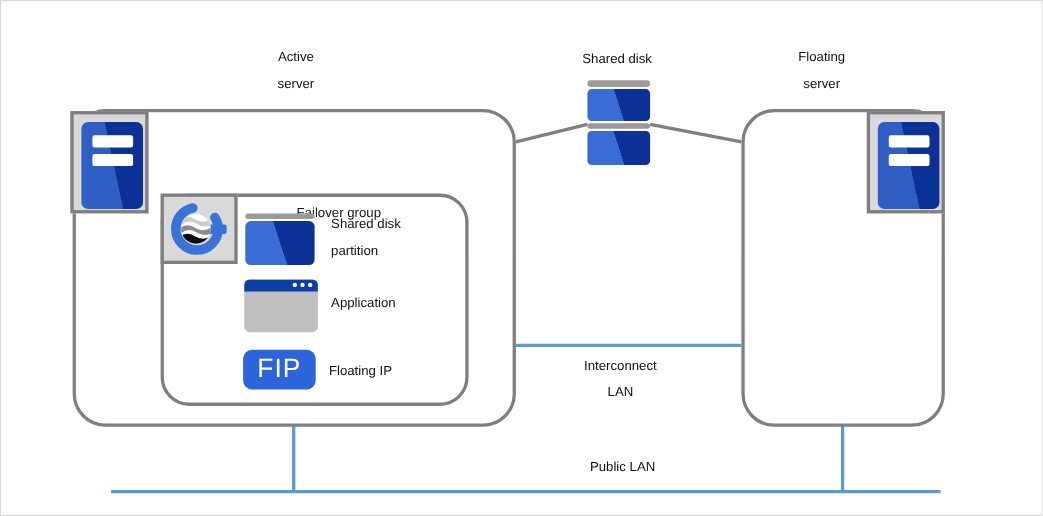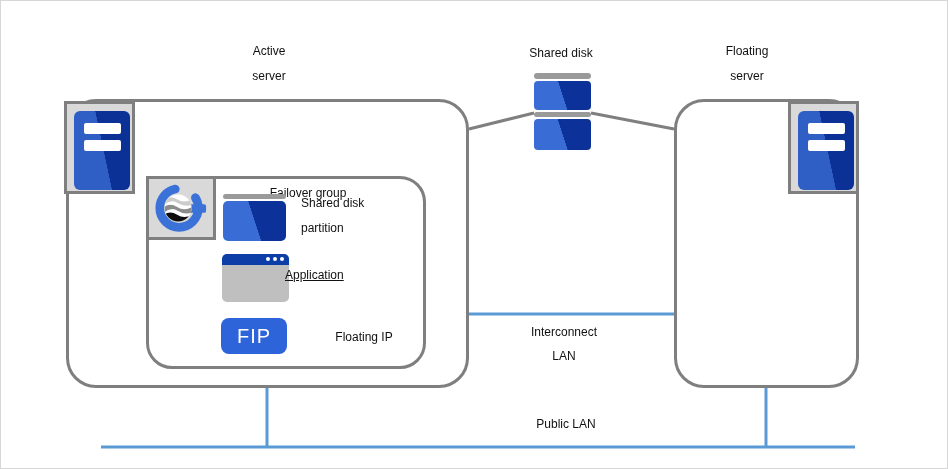--- a/index.html
+++ b/index.html
@@ -79,21 +79,21 @@
   .app-titlebar{
     position:relative;height:11px;background:#0d3da6;
   }
   .app-dots{position:absolute;right:5px;top:3px;display:flex;gap:3px;}
   .app-dot{width:4px;height:4px;border-radius:50%;background:#ffffff;}
 
   .fip-badge{
     position:absolute;
     width:66px;height:36px;
     background:#2d64da;border-radius:8px;
-    color:#ffffff;font-size:20px;
+    color:#ffffff;font-size:24px;
     display:flex;align-items:center;justify-content:center;
     letter-spacing:1px;
   }
   .logo-box{
     position:absolute;
     background:#d9d9d9;border:3px solid #7f7f7f;
     box-sizing:border-box;
     display:flex;align-items:center;justify-content:center;
   }
 </style>
@@ -170,22 +170,22 @@
 
   <div class="app-icon" style="left:221px;top:253px;">
     <div class="app-titlebar">
       <div class="app-dots">
         <div class="app-dot"></div>
           <div class="app-dot"></div>
           <div class="app-dot"></div>
       </div>
     </div>
   </div>
-  <div class="label" style="left:284px;top:262px;width:130px;text-decoration:underline;">Application</div>
+  <div class="label" style="left:300px;top:262px;width:130px;">Application</div>
 
   <div class="fip-badge" style="left:220px;top:317px;">FIP</div>
-  <div class="label" style="left:298px;top:324px;width:130px;text-align:center;">Floating IP</div>
+  <div class="label" style="left:298px;top:324px;width:130px;">Floating IP</div>
 
   <div class="label center" style="left:483px;top:319px;width:160px;line-height:24px;">Interconnect
 LAN</div>
   <div class="label center" style="left:485px;top:411px;width:160px;">Public LAN</div>
 
 </div>
 
 </body></html>

